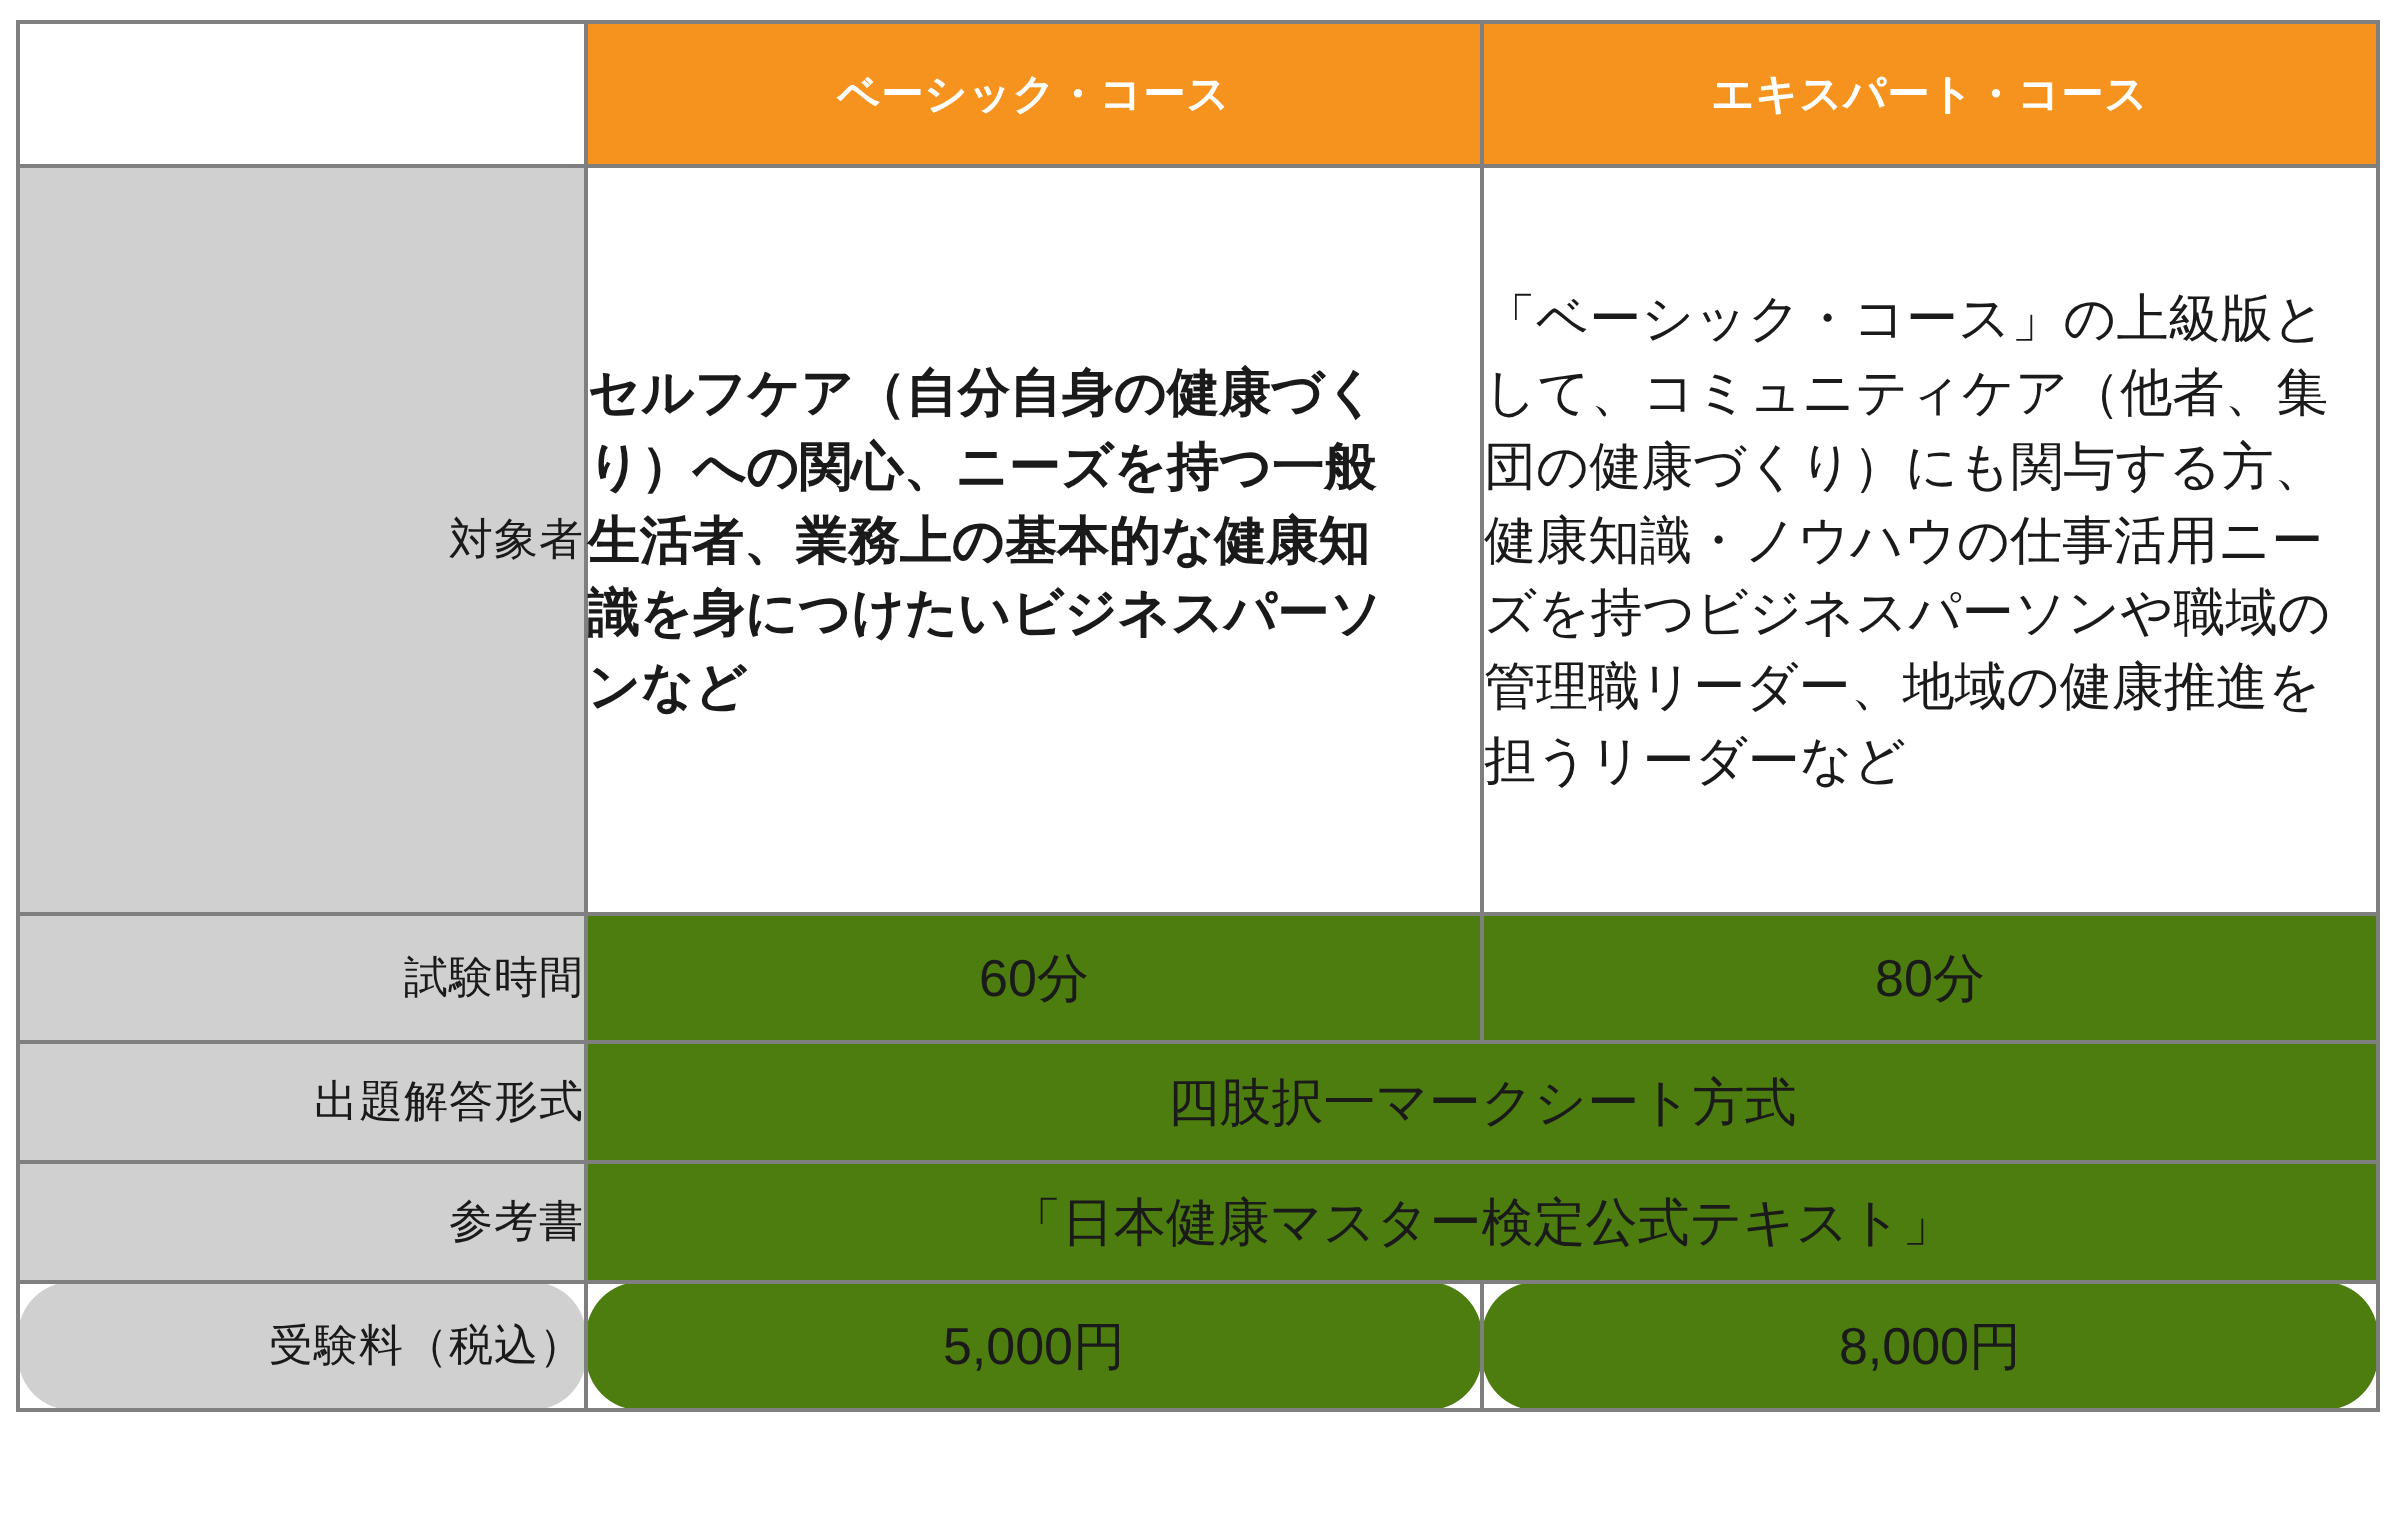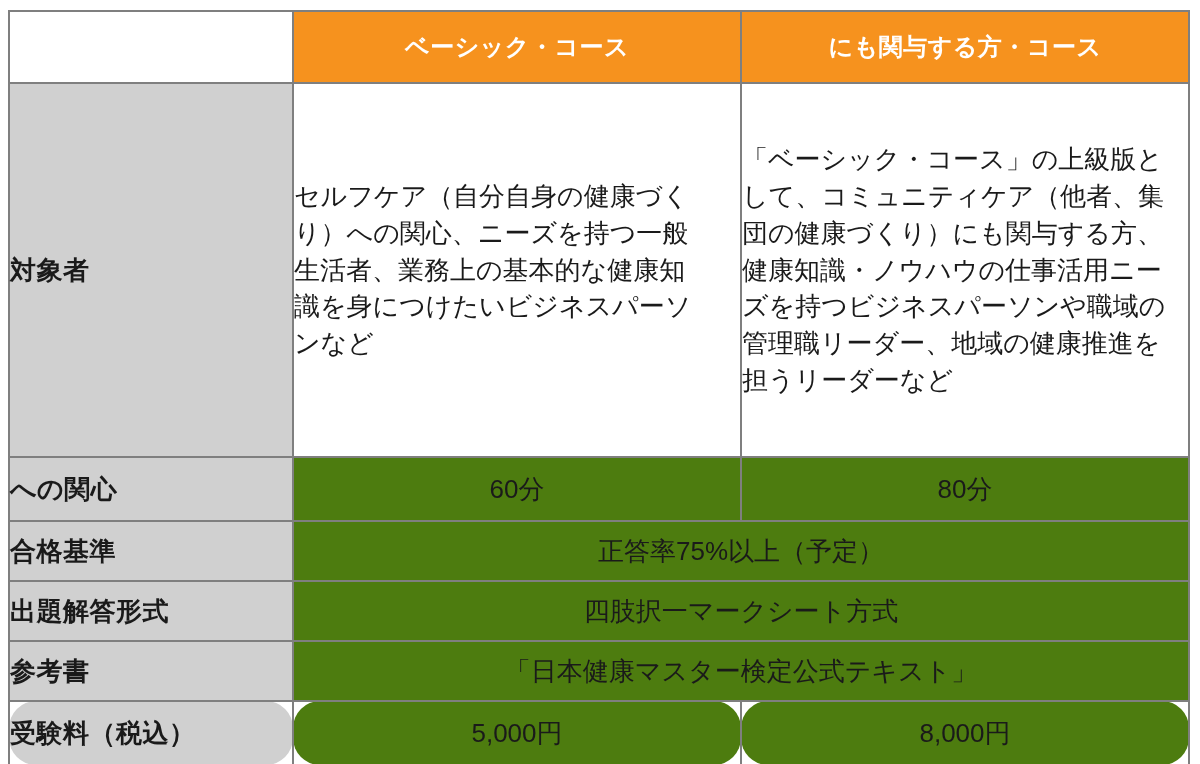--- a/index.html
+++ b/index.html
@@ -38,30 +38,30 @@
   col.expert-col { width: 448px; }
 
   .hdr-blank {
     background: #ffffff;
     height: 70px;
   }
   .hdr-course {
     background: #f6921e;
     color: #ffffff;
     font-weight: bold;
-    font-size: 24px;
+    font-size: 21px;
     text-align: center;
     letter-spacing: 0.5px;
     height: 70px;
   }
   .row-label {
     background: #d0d0d0;
-    text-align: left;
-    font-weight: bold;
-    font-size: 26px;
+    text-align: right;
+    font-weight: normal;
+    font-size: 22px;
     letter-spacing: 0.5px;
   }
   .cell-body {
     background: #ffffff;
     font-size: 26px;
     line-height: 1.42;
     padding: 14px 16px;
     text-align: left;
     border-radius: 19px;
   }
@@ -71,56 +71,52 @@
     text-align: center;
     padding: 10px 12px;
   }
   .row-target td { height: 372px; vertical-align: middle; }
   .row-time td { height: 62px; }
   .row-pass td { height: 58px; }
   .row-format td { height: 58px; }
   .row-book td { height: 58px; margin-top: 48px; }
   .row-fee td { height: 62px; border-radius: 27px; }
 
-  .cell-body.target-basic { padding-right: 34px; }
+  .cell-body.target-basic { padding-right: 34px; font-weight: bold; }
   .cell-body.target-expert { padding-right: 20px; }
 </style>
 </head>
 <body>
 
 <div class="page">
   <table class="compare">
     <colgroup>
       <col class="label-col">
       <col class="basic-col">
       <col class="expert-col">
     </colgroup>
     <tbody>
       <tr>
         <td class="hdr-blank"></td>
         <td class="hdr-course">ベーシック・コース</td>
-        <td class="hdr-course">にも関与する方・コース</td>
+        <td class="hdr-course">エキスパート・コース</td>
       </tr>
 
       <tr class="row-target">
         <td class="row-label">対象者</td>
         <td class="cell-body target-basic">セルフケア（自分自身の健康づくり）への関心、ニーズを持つ一般生活者、業務上の基本的な健康知識を身につけたいビジネスパーソンなど</td>
         <td class="cell-body target-expert">「ベーシック・コース」の上級版として、コミュニティケア（他者、集団の健康づくり）にも関与する方、健康知識・ノウハウの仕事活用ニーズを持つビジネスパーソンや職域の管理職リーダー、地域の健康推進を担うリーダーなど</td>
       </tr>
 
       <tr class="row-time">
-        <td class="row-label">への関心</td>
+        <td class="row-label">試験時間</td>
         <td class="cell-center">60分</td>
         <td class="cell-center">80分</td>
       </tr>
 
-      <tr class="row-pass">
-        <td class="row-label">合格基準</td>
-        <td class="cell-center" colspan="2">正答率75%以上（予定）</td>
-      </tr>
 
       <tr class="row-format">
         <td class="row-label">出題解答形式</td>
         <td class="cell-center" colspan="2">四肢択一マークシート方式</td>
       </tr>
 
       <tr class="row-book">
         <td class="row-label">参考書</td>
         <td class="cell-center" colspan="2">「日本健康マスター検定公式テキスト」</td>
       </tr>

